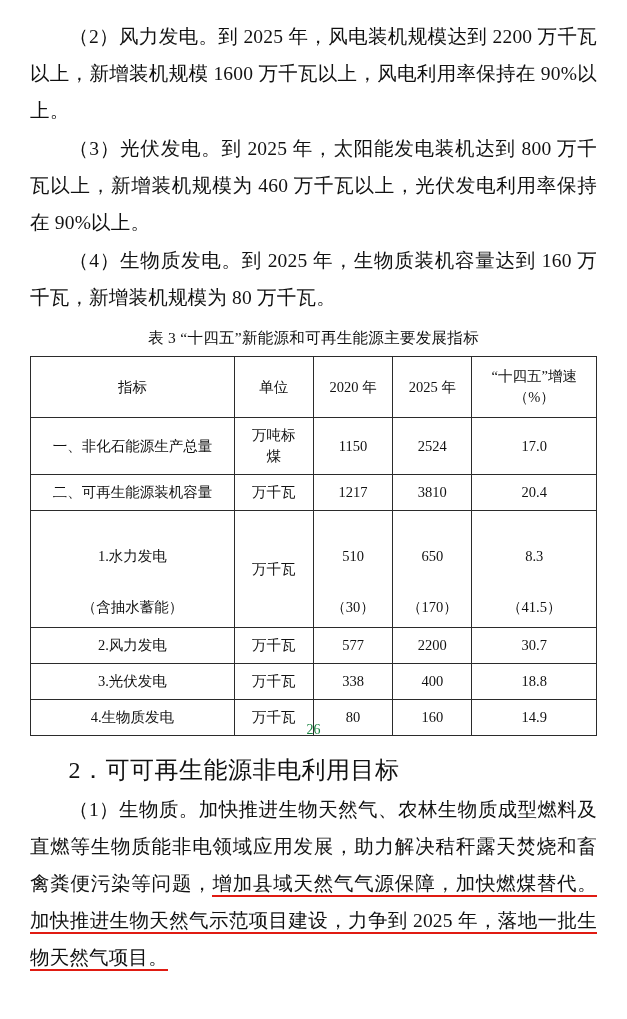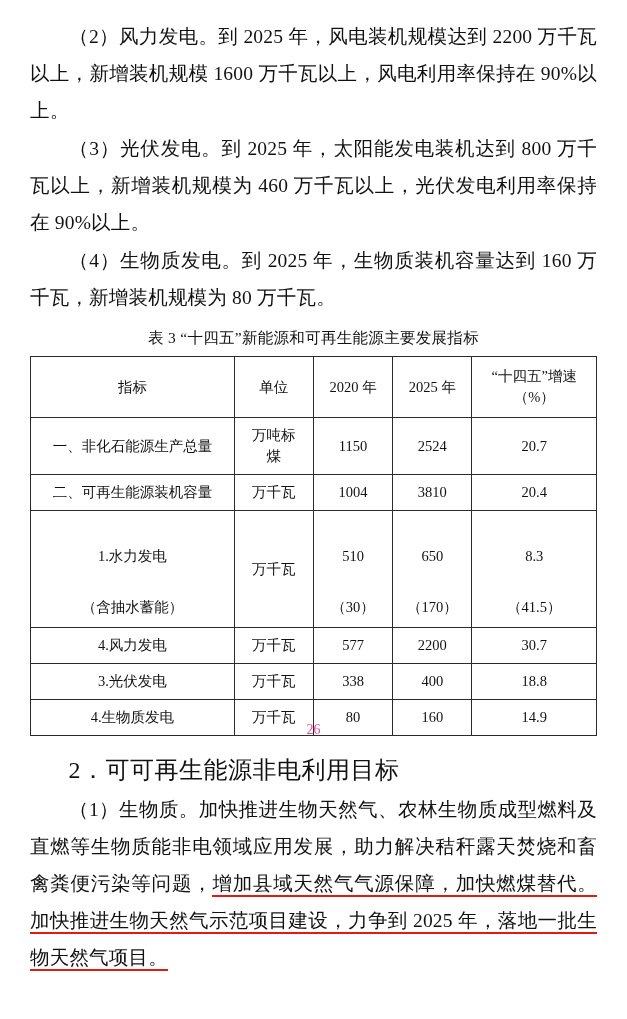--- a/index.html
+++ b/index.html
@@ -75,21 +75,21 @@
     border-bottom: 2px solid #e01b12;
     padding-bottom: 1px;
   }
   .page-num {
     position: absolute;
     bottom: 20px;
     left: 0;
     right: 0;
     text-align: center;
     font-size: 14px;
-    color: #ec4899;
+    color: #15803d;
   }
   .cellstack > div { line-height: 25px; margin-top: 26px; }
 </style>
 </head>
 <body>
 
 <div class="page">
 
   <p class="para">（2）风力发电。到 2025 年，风电装机规模达到 2200 万千瓦以上，新增装机规模 1600 万千瓦以上，风电利用率保持在 90%以上。</p>
   <p class="para">（3）光伏发电。到 2025 年，太阳能发电装机达到 800 万千瓦以上，新增装机规模为 460 万千瓦以上，光伏发电利用率保持在 90%以上。</p>
@@ -112,27 +112,27 @@
         <td>2020 年</td>
         <td>2025 年</td>
         <td>“十四五”增速（%）</td>
       </tr>
 
       <tr>
         <td class="left">一、非化石能源生产总量</td>
         <td>万吨标煤</td>
         <td>1150</td>
         <td>2524</td>
-        <td>20.7</td>
+        <td>17.0</td>
       </tr>
 
       <tr>
         <td class="left">二、可再生能源装机容量</td>
         <td>万千瓦</td>
-        <td>1004</td>
+        <td>1217</td>
         <td>3810</td>
         <td>20.4</td>
       </tr>
 
       <tr>
         <td class="left2">
           <div class="cellstack">
             <div>1.水力发电</div>
             <div>（含抽水蓄能）</div>
           </div>
@@ -152,21 +152,21 @@
         </td>
         <td>
           <div class="cellstack">
             <div>8.3</div>
             <div>（41.5）</div>
           </div>
         </td>
       </tr>
 
       <tr>
-        <td class="left2">4.风力发电</td>
+        <td class="left2">2.风力发电</td>
         <td>万千瓦</td>
         <td>577</td>
         <td>2200</td>
         <td>30.7</td>
       </tr>
 
       <tr>
         <td class="left2">3.光伏发电</td>
         <td>万千瓦</td>
         <td>338</td>

